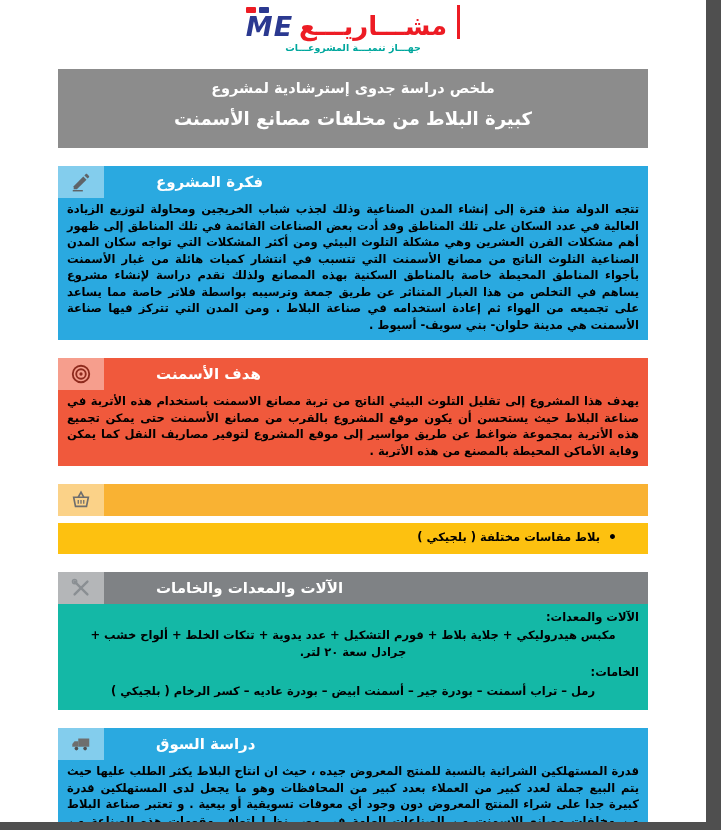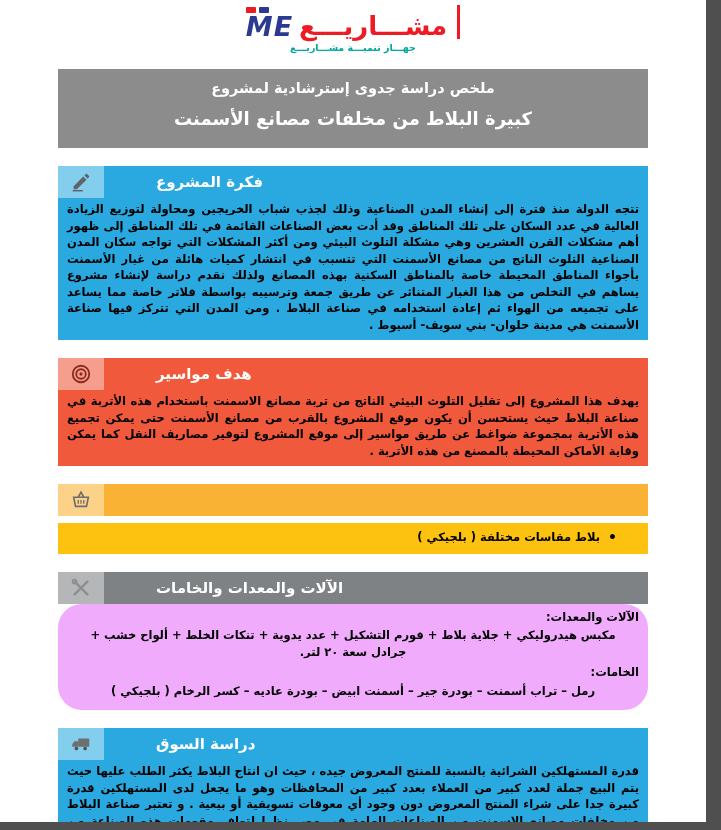--- a/index.html
+++ b/index.html
@@ -40,21 +40,21 @@
   .sec-body{
     direction:rtl;text-align:justify;color:#000;
     font-size:11.5px;font-weight:bold;line-height:16.5px;
     padding:3px 9px 7px;box-sizing:border-box;
   }
   .sec-idea  .sec-header,.sec-idea  .sec-body{background:#2aa9e0;}
   .sec-goal  .sec-header,.sec-goal  .sec-body{background:#f0593c;}
   .sec-prod  .sec-header{background:#f9b233;}
   .sec-prod  .sec-body{background:#fdc110;margin-top:7px;padding-top:6px;padding-bottom:8px;}
   .sec-mach  .sec-header{background:#7f8285;text-align:center;}
-  .sec-mach  .sec-body{background:#f0abfc;border-radius:24px;}
+  .sec-mach  .sec-body{background:#14b8a6;}
   .sec-mkt   .sec-header,.sec-mkt .sec-body{background:#2aa9e0;}
   .bullet-row{display:flex;align-items:center;gap:8px;padding-right:22px;direction:rtl;}
   .bullet-dot{font-size:14px;line-height:1;}
   .line-label{text-align:right;margin:2px 0 1px;}
   .line-text{text-align:center;margin:2px 6px 4px;}
 </style>
 </head>
 <body>
 
 <div class="page">
@@ -64,21 +64,21 @@
       <div class="logo-me-stack">
         <span class="logo-mini">
             <i class="red"></i>
             <i class="blue"></i>
           </span>
         <span class="logo-me">ME</span>
       </div>
       <span class="logo-arabic">مشـــاريـــع</span>
       <span class="logo-bar"></span>
     </div>
-    <div class="logo-tagline">جهـــاز تنميـــة مشـــاريـــع</div>
+    <div class="logo-tagline">جهـــاز تنميـــة المشروعـــات</div>
   </header>
 
   <div class="title-box">
     <div class="title-line1">ملخص دراسة جدوى إسترشادية لمشروع</div>
     <div class="title-line2">كبيرة البلاط من مخلفات مصانع الأسمنت</div>
   </div>
 
   <section class="sec sec-idea">
     <div class="sec-header">
       <div class="icon-box">
@@ -95,21 +95,21 @@
 
   <section class="sec sec-goal">
     <div class="sec-header">
       <div class="icon-box">
         <svg viewBox="0 0 24 24" fill="none">
             <circle cx="12" cy="12" r="9" stroke="#8e2a1d" stroke-width="2"></circle>
             <circle cx="12" cy="12" r="5.2" stroke="#8e2a1d" stroke-width="2"></circle>
             <circle cx="12" cy="12" r="1.8" fill="#8e2a1d"></circle>
           </svg>
       </div>
-      <h2 class="sec-title">هدف مواسير</h2>
+      <h2 class="sec-title">هدف الأسمنت</h2>
     </div>
     <div class="sec-body">يهدف هذا المشروع إلى تقليل التلوث البيئي الناتج من تربة مصانع الاسمنت باستخدام هذه الأتربة في صناعة البلاط حيث يستحسن أن يكون موقع المشروع بالقرب من مصانع الأسمنت حتى يمكن تجميع هذه الأتربة بمجموعة ضواغط عن طريق مواسير إلى موقع المشروع لتوفير مصاريف النقل كما يمكن وقاية الأماكن المحيطة بالمصنع من هذه الأتربة .</div>
   </section>
 
   <section class="sec sec-prod">
     <div class="sec-header">
       <div class="icon-box">
         <svg viewBox="0 0 24 24" fill="none">
             <path d="M4 9h16l-2 10H6L4 9z" stroke="#6e6e6e" stroke-width="1.8"></path>
             <path d="M9 9l3-5.5L15 9" stroke="#6e6e6e" stroke-width="1.8"></path>

